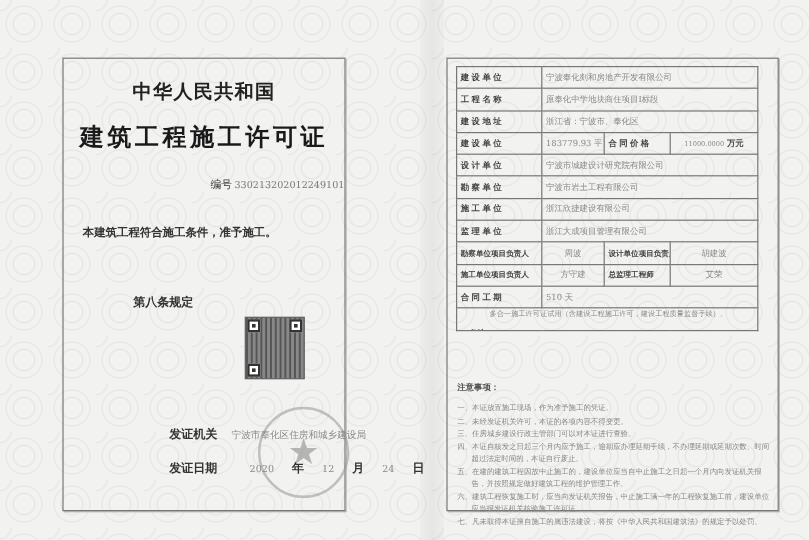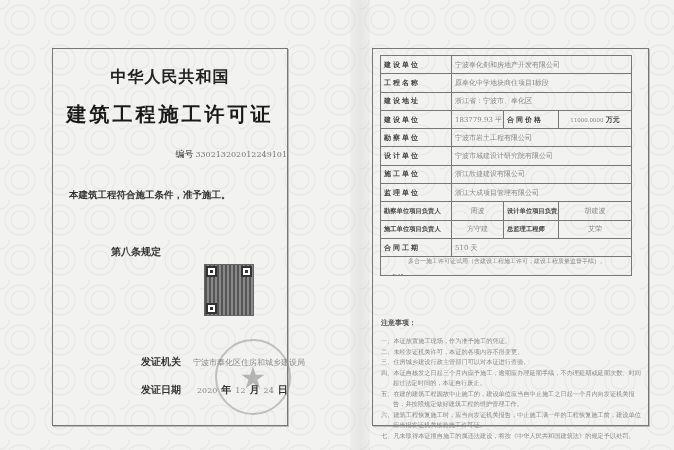--- a/index.html
+++ b/index.html
@@ -70,21 +70,21 @@
       color: rgba(140,140,140,0.6); font-size: 30px;
     }
     .issuer-row {
       position: absolute; left: 88px; top: 306px; font-size: 9px; white-space: nowrap;
     }
     .date-row {
       position: absolute; left: 88px; top: 334px; font-size: 9px; white-space: nowrap;
     }
     .k { font-weight: bold; color: #333; font-size: 10px; margin-right: 12px; font-family: "DejaVu Sans", sans-serif; }
     .v { color: #888; font-size: 8px; }
-    .date-row .num { color: #888; font-size: 8px; margin: 0 4px; }
+    .date-row .num { color: #888; font-size: 8px; margin: 0 15px; }
     .date-row .unit { font-weight: bold; font-size: 10px; color: #333; }
 
     
     .right-frame {
       position: absolute; left: 372px; top: 48px; width: 277px; height: 378px;
       border: 1.5px solid #777;
       box-shadow: 1px 1px 0 #bbb;
     }
     table.info {
       position: absolute; left: 7px; top: 6px; width: 251px;
@@ -162,26 +162,26 @@
       <td class="lbl">建设地址</td>
       <td class="val" colspan="3">浙江省：宁波市、奉化区</td>
     </tr>
     <tr>
       <td class="lbl">建设单位</td>
       <td class="val c">183779.93 平方米</td>
       <td class="lbl">合同价格</td>
       <td class="val c"><span style="font-size:5.5px">11000.0000</span> <b style="color:#444">万元</b></td>
     </tr>
     <tr>
+      <td class="lbl">设计单位</td>
+      <td class="val" colspan="3">宁波市城建设计研究院有限公司</td>
+    </tr>
+    <tr>
       <td class="lbl">勘察单位</td>
       <td class="val" colspan="3">宁波市岩土工程有限公司</td>
-    </tr>
-    <tr>
-      <td class="lbl">设计单位</td>
-      <td class="val" colspan="3">宁波市城建设计研究院有限公司</td>
     </tr>
     <tr>
       <td class="lbl">施工单位</td>
       <td class="val" colspan="3">浙江欣捷建设有限公司</td>
     </tr>
     <tr>
       <td class="lbl">监理单位</td>
       <td class="val" colspan="3">浙江大成项目管理有限公司</td>
     </tr>
     <tr>

